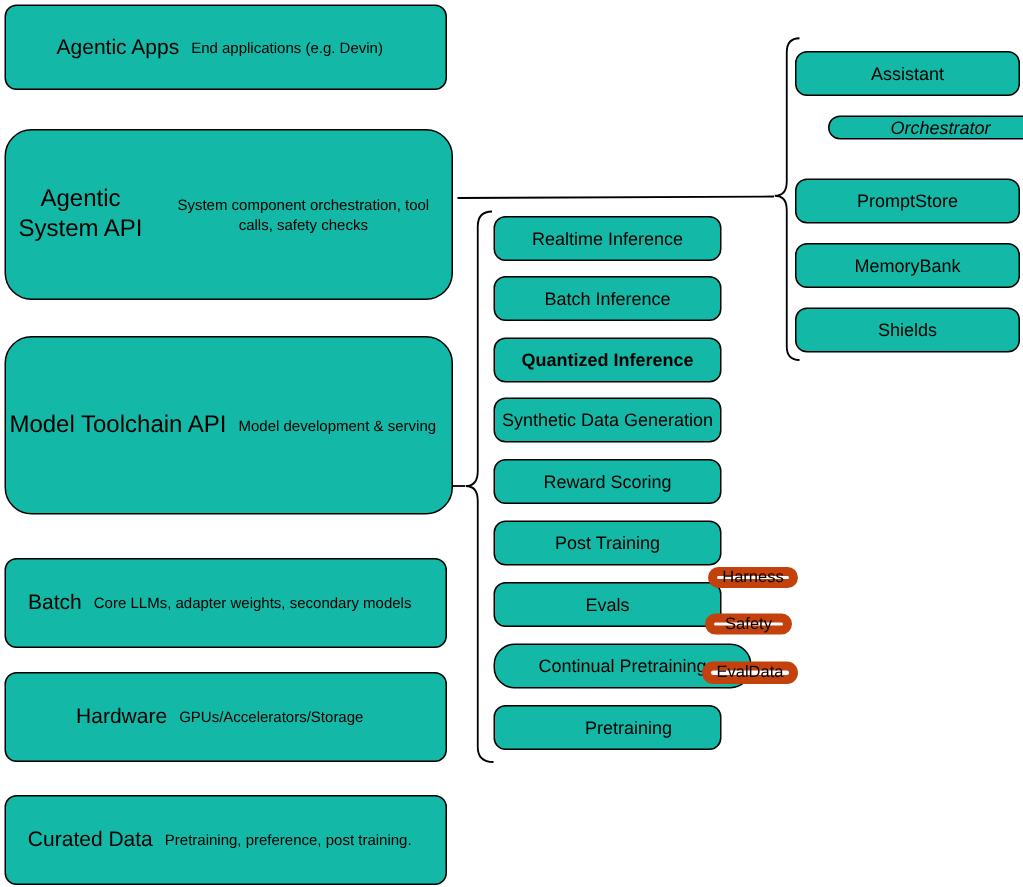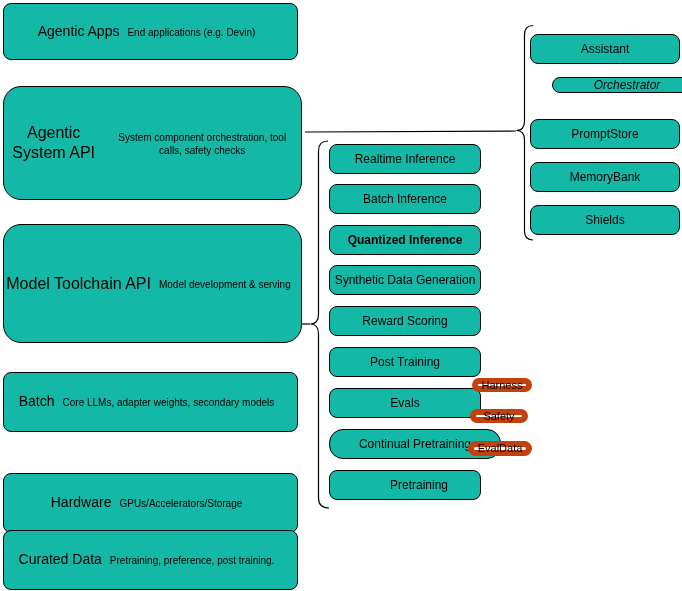--- a/index.html
+++ b/index.html
@@ -82,21 +82,21 @@
   <div class="box r18" style="left:3px; top:224px; width:299px; height:119px;">
     <div class="title-lg">Model Toolchain API</div>
     <div class="subtitle">Model development &amp; serving</div>
   </div>
 
   <div class="box r8" style="left:3px; top:372px; width:295px; height:60px;">
     <div class="title">Batch</div>
     <div class="subtitle">Core LLMs, adapter weights, secondary models</div>
   </div>
 
-  <div class="box r8" style="left:3px; top:448px; width:295px; height:60px;margin-top:25px;">
+  <div class="box r8" style="left:3px; top:448px; width:295px; height:60px;">
     <div class="title">Hardware</div>
     <div class="subtitle">GPUs/Accelerators/Storage</div>
   </div>
 
   <div class="box r8" style="left:3px; top:530px; width:295px; height:60px;">
     <div class="title">Curated Data</div>
     <div class="subtitle">Pretraining, preference, post training.</div>
   </div>
 
   <div class="box node" style="left:329px; top:144px; width:152px; height:30px;">Realtime Inference</div>

